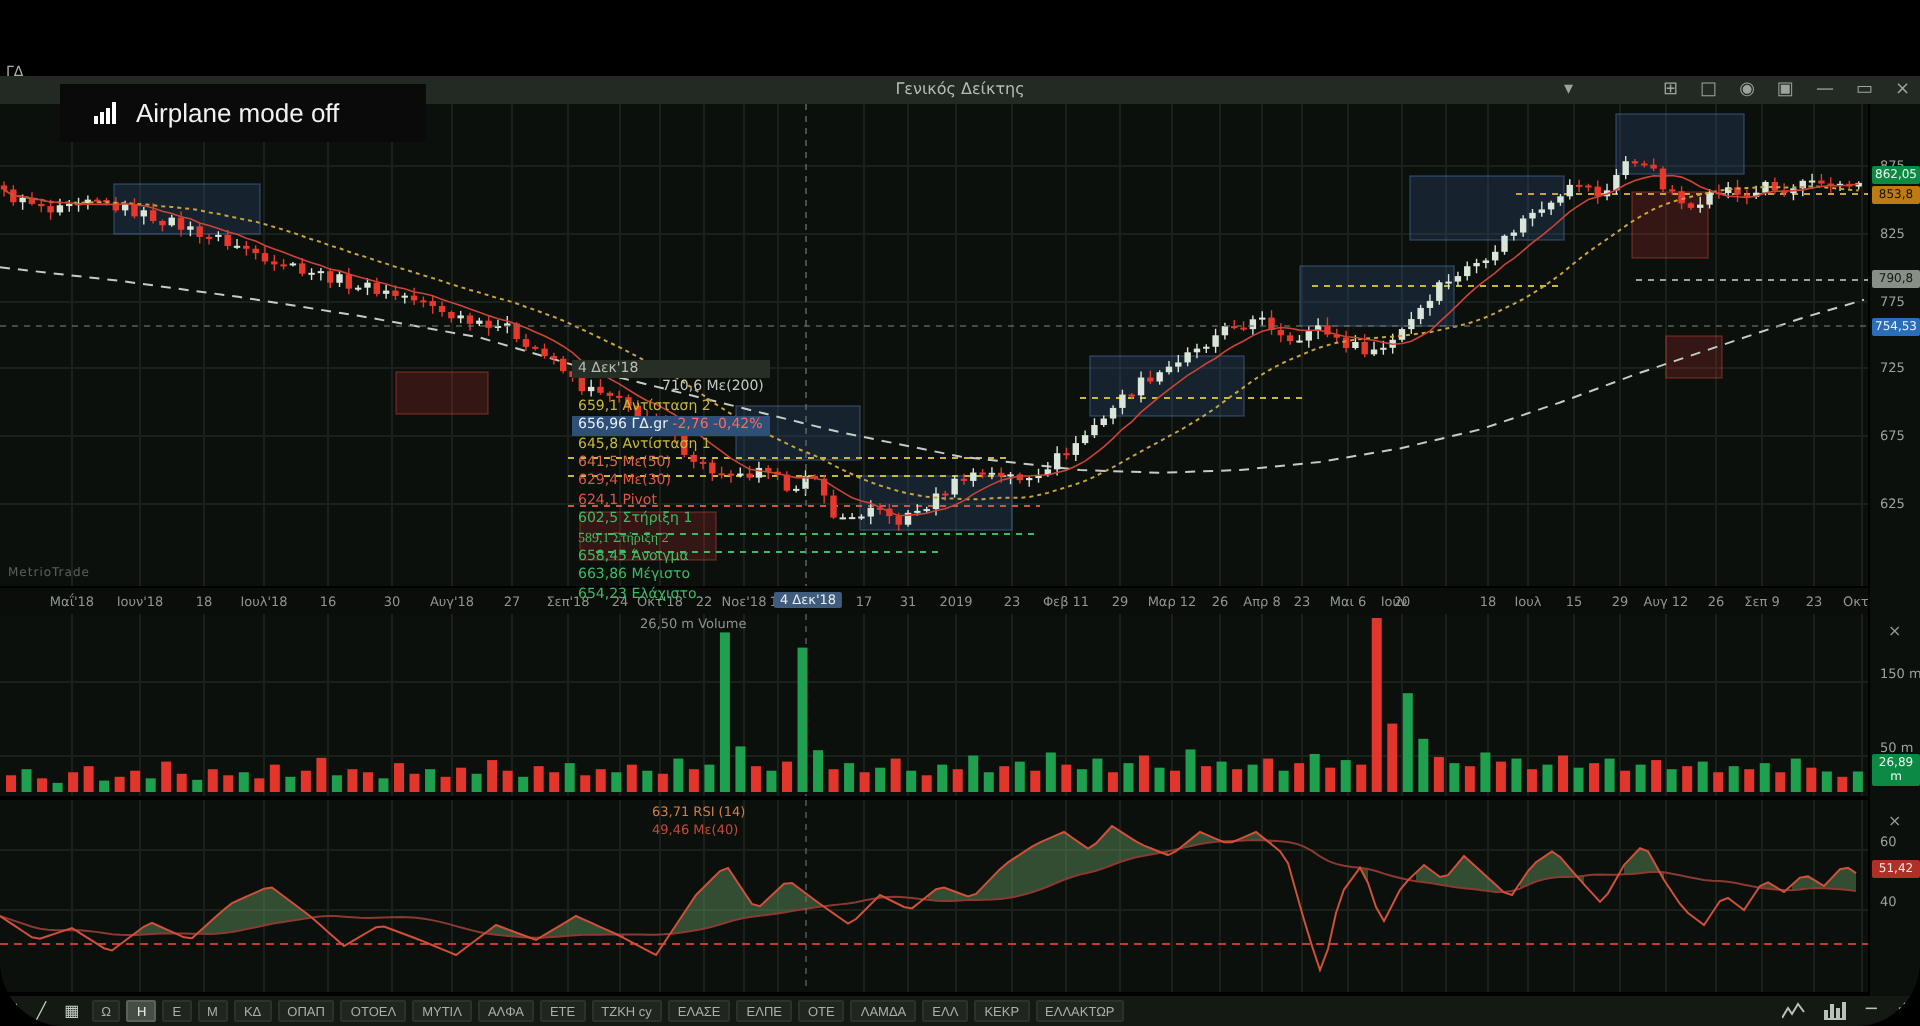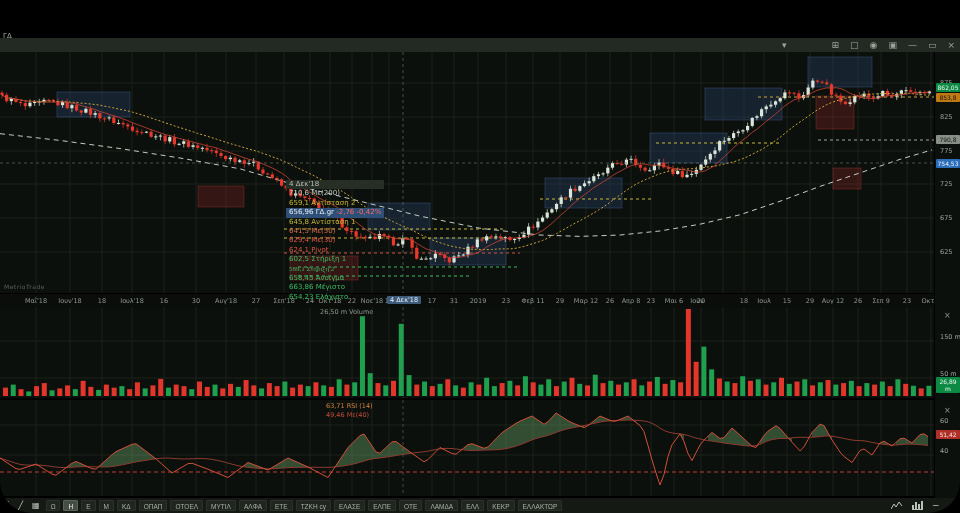--- a/index.html
+++ b/index.html
@@ -42,20 +42,21 @@
 </style>
 </head>
 <body>
 
 <div class="screen">
 
   <div class="symtag">ΓΔ</div>
   <div class="symstrip"></div>
 
   <div class="titlebar">
+    <div class="title">Γενικός Δείκτης</div>
     <div class="tb-icons">
         <span style="margin-right: 34px;">▾</span>
         <span>⊞</span>
         <span>□</span>
         <span>◉</span>
         <span>▣</span>
         <span>—</span>
         <span>▭</span>
         <span>×</span>
       </div>
@@ -537,21 +538,21 @@
       </g>
       <polyline points="2,42.760942181549 6.66,45.94136912131847 11.32,46.26357857142985 15.98,47.18752859540048 20.64,47.96395186850522 25.3,49.004032963216105 29.96,49.238522600563094 34.620000000000005,49.33716209442194 39.28,49.36648758274472 43.94,49.21229351394937 48.6,49.10459819412521 53.260000000000005,49.1137992924644 57.92,49.42607407250112 62.58,49.466580175123376 67.24000000000001,49.916108479126514 71.9,50.11843103300103 76.56,50.61102591236767 81.22,51.16866392186385 85.88,51.466167924634206 90.54,52.03635181959092 95.2,52.470992563081765 99.86,53.10656251584453 104.52000000000001,54.18406933115098 109.18,54.92616637383293 113.84,56.021294341892116 118.5,56.97354324113064 123.16,57.94143532946375 127.82000000000001,58.865957093560404 132.48000000000002,60.14139822734114 137.14000000000001,61.51282612081114 141.8,62.90768689819963 146.46,64.35726646535306 151.12,66.03041723671205 155.78,67.62980562494047 160.44,69.01159702399568 165.1,70.80192755267683 169.76,72.11578253148093 174.42000000000002,73.89627975110815 179.08,75.41213393340266 183.74,76.71583399968165 188.4,78.44822012003684 193.06,79.83150560599307 197.72,81.41343982396504 202.38,82.74822819810589 207.04000000000002,84.19071837944038 211.70000000000002,85.69486178718012 216.36,87.05738443384257 221.02,88.56147747481448 225.68,90.14294500397408 230.34,91.55973429539418 235,92.97785162461855 239.66,94.25577280913268 244.32,95.69331358285999 248.98000000000002,97.11340514026959 253.64000000000001,98.24356382019869 258.3,99.74815831732711 262.96000000000004,101.46866321443403 267.62,102.96498699080594 272.28000000000003,104.82420350038808 276.94,106.41675867677414 281.6,108.31388309488852 286.26,110.45816848191406 290.92,112.6693173416798 295.58,114.85689787009852 300.24,117.05824901575798 304.90000000000003,119.33674194254738 309.56,121.5364185368453 314.22,123.91362291479335 318.88,126.45317810549888 323.54,128.87935654207593 328.2,131.18562031314542 332.86,133.77177027227884 337.52,136.3159998681336 342.18,139.36839978541016 346.84000000000003,142.41512495845325 351.5,145.52047392070068 356.16,148.92861479241833 360.82,151.9895701414507 365.48,154.91749786985775 370.14,157.75714289753904 374.8,160.52199287791842 379.46000000000004,163.00430154719243 384.12,165.28930582601924 388.78000000000003,167.50796250938575 393.44,169.7695564067254 398.1,172.08792348821177 402.76,173.9758795703217 407.42,175.85720786417676 412.08000000000004,178.09266064519267 416.74,180.63473402501478 421.40000000000003,182.89978823983503 426.06,185.13582441545964 430.72,187.33446983820673 435.38,189.120868375848 440.04,190.77738426879424 444.7,192.16692864579457 449.36,193.59553522900697 454.02000000000004,194.7380468637756 458.68,195.59064559984733 463.34000000000003,196.39491199697338 468,196.7996245154424 472.66,197.2766352571179 477.32,197.29965962002032 481.98,197.59481430564048 486.64,197.61404917304918 491.3,197.57540081631709 495.96000000000004,197.16951503346527 500.62,196.88381748323363 505.28000000000003,196.84962854566086 509.94,196.88366335071115 514.6,196.48522060090886 519.26,195.52048813468699 523.9200000000001,194.42950338959736 528.58,192.97703529901207 533.24,191.57732214477682 537.9,190.10663692799537 542.5600000000001,188.43659449290988 547.22,186.3673369884423 551.88,183.95308477196312 556.54,181.56891911405938 561.2,178.92567381690682 565.86,176.34008926391726 570.52,173.70458289456403 575.1800000000001,171.1364972829021 579.84,168.71690351247014 584.5,166.11947353402041 589.16,163.61642774740017 593.82,160.87488794242864 598.48,158.05215148315528 603.14,155.10782581302374 607.8000000000001,151.94732662086003 612.46,148.44638190078555 617.12,145.02808489514769 621.78,141.71130605669975 626.44,138.30100112363246 631.1,135.21891318613177 635.76,132.37888267954983 640.4200000000001,129.92943968939784 645.08,127.7921717082047 649.74,125.87240701028148 654.4,123.88496198246897 659.0600000000001,122.00746689802178 663.72,120.64463409525811 668.38,119.33342051510596 673.04,118.66239458118265 677.7,117.76413240926148 682.36,117.35644758086116 687.02,116.96702401355502 691.6800000000001,116.63502643981927 696.34,116.35101853324464 701,115.90804157797511 705.66,115.27929641108624 710.32,114.65708842557024 714.98,114.08353773780506 719.64,113.05348708497772 724.3000000000001,111.97273662236738 728.96,110.99059436948674 733.62,109.82300910967064 738.28,108.30048639515579 742.94,106.59817933970484 747.6,104.568417617872 752.26,102.18745423167047 756.9200000000001,99.94795693037796 761.58,97.5198624042585 766.24,94.75169279788608 770.9,91.83840462476206 775.5600000000001,88.53486582421257 780.22,85.22390513969094 784.88,81.37327633884928 789.5400000000001,77.64532416554698 794.2,73.98238756126064 798.86,70.72072064820978 803.52,67.56621773103667 808.1800000000001,64.29222386149212 812.84,60.95820564669147 817.5,57.834713548544414 822.1600000000001,55.16295444791111 826.82,52.59369469842224 831.48,50.62319063566332 836.14,48.92009464003209 840.8000000000001,47.56536909096906 845.46,46.370786378099716 850.12,45.29856143805736 854.78,44.310968183826375 859.44,43.41222167906682 864.1,42.703235304098506 868.76,42.292714379177326 873.4200000000001,42.00535210830427 878.08,41.77915952214579 882.74,41.45308633237527 887.4,41.57910758284646 892.0600000000001,41.752576409870116 896.72,41.791204303067744 901.38,41.43876713718471 906.0400000000001,41.21614426698641 910.7,41.40962500300272 915.36,41.96526256046304 920.02,42.42798945478989 924.6800000000001,42.92364040992463 929.34,43.250456145561564" fill="none" stroke="#c8a43c" stroke-width="1" stroke-dasharray="2,2"></polyline>
       <polyline points="2,42.760942181549 6.66,45.94136912131847 11.32,46.26357857142985 15.98,47.18752859540048 20.64,47.96395186850522 25.3,49.004032963216105 29.96,49.238522600563094 34.620000000000005,49.33716209442194 39.28,50.19218075789425 43.94,50.03002461210713 48.6,50.16998055263602 53.260000000000005,50.07693464099647 57.92,50.33990044999857 62.58,49.81349058405389 67.24000000000001,50.50899612286943 71.9,50.89969997158012 76.56,52.01113153319362 81.22,53.614126931757035 85.88,54.71332630408406 90.54,56.42018061028065 95.2,57.4189851102752 99.86,59.47653161210661 104.52000000000001,60.75860503499648 109.18,62.29543774236813 113.84,63.85897134070787 118.5,65.14151438661546 123.16,67.08426825283512 127.82000000000001,68.54352718072627 132.48000000000002,70.73619692259186 137.14000000000001,72.45438700807983 141.8,74.18212906727797 146.46,75.96554986378715 151.12,77.69506851339082 155.78,79.38165619647373 160.44,80.78284510996087 165.1,82.63740934662357 169.76,83.43855295925319 174.42000000000002,84.95419745489667 179.08,86.39836088000175 183.74,87.60018765116084 188.4,88.86228423322731 193.06,89.97485555817516 197.72,91.52405281019117 202.38,92.32885838703653 207.04000000000002,93.9646786168853 211.70000000000002,94.7415383415665 216.36,95.88341021691811 221.02,97.71703394323059 225.68,99.24476168366242 230.34,100.79615607657932 235,102.5383293743892 239.66,104.10013468840374 244.32,105.81426587668223 248.98000000000002,107.36654408478361 253.64000000000001,108.45706182587001 258.3,110.14502851338402 262.96000000000004,111.92857018872621 267.62,114.0018542590061 272.28000000000003,116.01602061761943 276.94,118.3969085909111 281.6,121.10492703807998 286.26,124.2982868406828 290.92,128.53310641729988 295.58,131.52388932829615 300.24,134.39541376383164 304.90000000000003,137.35118450432483 309.56,139.92326996714218 314.22,142.85791499611847 318.88,145.7664714960959 323.54,148.37530110867522 328.2,150.16459485519303 332.86,152.81205518257497 337.52,155.4971442184222 342.18,159.1871937562769 346.84000000000003,163.23070853610457 351.5,166.78538435102922 356.16,170.2645127148989 360.82,173.6981159116651 365.48,177.19123346968541 370.14,179.96162897847213 374.8,182.5825013945278 379.46000000000004,183.39563843581251 384.12,184.00892442388673 388.78000000000003,184.763880459567 393.44,185.84569585664443 398.1,186.79436103188883 402.76,186.80596344010735 407.42,187.12636316257843 412.08000000000004,188.24260632714612 416.74,191.34160431012964 421.40000000000003,194.19529813408911 426.06,196.85192135037832 430.72,198.46810679176656 435.38,199.6526536235749 440.04,201.7012821392216 444.7,204.0389259057257 449.36,205.86361364159393 454.02000000000004,205.56949465762165 458.68,205.1643704549325 463.34000000000003,204.6606067608276 468,203.22040883208342 472.66,202.38998790196416 477.32,200.51875861039957 481.98,198.3223240003888 486.64,195.05983777000256 491.3,192.5666038290557 495.96000000000004,190.1875867990938 500.62,188.1388511191047 505.28000000000003,186.9434745232082 509.94,186.0456904199599 514.6,186.0028990245897 519.26,185.6372073400078 523.9200000000001,185.43779722959664 528.58,184.2064161777897 533.24,183.08957634787348 537.9,181.0154070966696 542.5600000000001,178.56543849415638 547.22,175.1190284094864 551.88,171.40024011199304 556.54,167.20267985089572 561.2,162.52883913003387 565.86,158.90900516431705 570.52,154.07037589399818 575.1800000000001,150.22210387795752 579.84,146.28960841419038 584.5,142.6406995007286 589.16,139.13403095245448 593.82,135.65801810707097 598.48,132.78540038127676 603.14,129.75012662914736 607.8000000000001,127.11101977052209 612.46,123.6478731191391 617.12,120.85864782695278 621.78,118.51474677737576 626.44,115.82037401423537 631.1,113.65248559797318 635.76,112.48808713795843 640.4200000000001,111.77484525669847 645.08,112.13876248435443 649.74,113.04059746060035 654.4,113.25665210212682 659.0600000000001,113.01712216453168 663.72,113.97382980200472 668.38,115.22390031899623 673.04,116.35003362348847 677.7,116.76750885758277 682.36,117.59136706399593 687.02,118.15089625973086 691.6800000000001,119.19670821016769 696.34,120.10278510393378 701,119.75977095874839 705.66,118.60128534309294 710.32,116.096427842588 714.98,113.52623777263412 719.64,109.02550646327335 724.3000000000001,104.78045645160974 728.96,100.29818582082135 733.62,95.7004596831449 738.28,91.56731038520542 742.94,87.90177331039986 747.6,84.39491776318408 752.26,80.32636781873043 756.9200000000001,77.21644417697739 761.58,73.27171806473217 766.24,69.31685048010281 770.9,65.76623798549782 775.5600000000001,61.99457705339432 780.22,57.988254807544635 784.88,53.80472854668382 789.5400000000001,50.660038577890916 794.2,47.79139244509475 798.86,46.40514527479955 803.52,44.99971452491223 808.1800000000001,42.84928824410032 812.84,40.26061235440481 817.5,38.20596089698064 822.1600000000001,36.94712126319329 826.82,35.888475417016636 831.48,36.06039427542884 836.14,35.74873816065617 840.8000000000001,36.56497662501925 845.46,38.61782023107018 850.12,41.330896189440324 854.78,43.13606806575602 859.44,44.90192906265597 864.1,46.072954730342374 868.76,46.40804077476669 873.4200000000001,46.75069602324644 878.08,46.08250073913089 882.74,44.46457968180307 887.4,43.57623044485362 892.0600000000001,43.62446119951089 896.72,43.33359466109666 901.38,42.92785781578661 906.0400000000001,42.039146716387364 910.7,41.211038704521556 915.36,40.77239570977709 920.02,40.88694448362084 924.6800000000001,40.644586537658874 929.34,40.00764469016875" fill="none" stroke="#cc4436" stroke-width="0.8"></polyline>
       <line x1="403" y1="0" x2="403" y2="241" stroke="#6a746a" stroke-width="0.8" stroke-dasharray="3,3" opacity="0.8"></line>
       <line x1="0" y1="111" x2="934" y2="111" stroke="#6a746a" stroke-width="0.8" stroke-dasharray="3,3" opacity="0.8"></line>
     </svg>
 
   <div class="wm">MetrioTrade</div>
   <div class="dw">
       <div class="row" style="color: rgb(182, 190, 182); background: rgb(38, 46, 38);"><span>4 Δεκ'18</span></div>
-      <div class="row" style="color: rgb(194, 202, 194);"><span>710,6 Με(200)</span></div>
+      <div class="row" style="color: rgb(194, 202, 194); margin-left: 42px;"><span>710,6 Με(200)</span></div>
       <div class="row" style="color: rgb(200, 184, 56);"><span>659,1 Αντίσταση 2</span></div>
       <div class="row" style="color: rgb(232, 238, 245); background: rgb(46, 80, 120);"><span>656,96 ΓΔ.gr</span><span style="color:#ff6a5e"> -2,76 -0,42%</span></div>
       <div class="row" style="color: rgb(200, 184, 56);"><span>645,8 Αντίσταση 1</span></div>
       <div class="row" style="color: rgb(216, 106, 74);"><span>641,5 Με(50)</span></div>
       <div class="row" style="color: rgb(224, 85, 69);"><span>629,4 Με(30)</span></div>
       <div class="row" style="color: rgb(224, 85, 69);"><span>624,1 Pivot</span></div>
       <div class="row" style="color: rgb(61, 187, 100);"><span>602,5 Στήριξη 1</span></div>
       <div class="row" style="color: rgb(61, 187, 100); font-family: Liberation Serif, serif;"><span>589,1 Στήριξη 2</span></div>
       <div class="row" style="color: rgb(61, 187, 100);"><span>658,45 Άνοιγμα</span></div>
       <div class="row" style="color: rgb(61, 187, 100);"><span>663,86 Μέγιστο</span></div>
@@ -850,20 +851,29 @@
       <div class="tick" style="top:281px">150 m</div>
       <div class="tick" style="top:318px">50 m</div>
       <div class="pbadge" style="top:325px;background:#0c8a43;color:#eaf6ee">26,89 m</div>
       <div class="tick" style="top:365px">60</div>
       <div class="tick" style="top:395px">40</div>
       <div class="pbadge" style="top:378px;background:#b03028;color:#f5e5e2">51,42</div>
     </div>
   <div class="panel-close" style="top:311px">×</div>
   <div class="panel-close" style="top:406px">×</div>
 
+  <div class="toast">
+    <div class="sig">
+      <i style="height:4px"></i>
+        <i style="height:6px"></i>
+        <i style="height:8px"></i>
+        <i style="height:11px"></i>
+    </div>
+    <span>Airplane mode off</span>
+  </div>
 
   <div class="toolbar">
       <span class="ticon">i</span>
       <span class="ticon">╱</span>
       <span class="ticon">▦</span>
       <button class="tbtn">Ω</button>
       <button class="tbtn active">Η</button>
       <button class="tbtn">Ε</button>
       <button class="tbtn">Μ</button>
       <button class="tbtn">ΚΔ</button>

